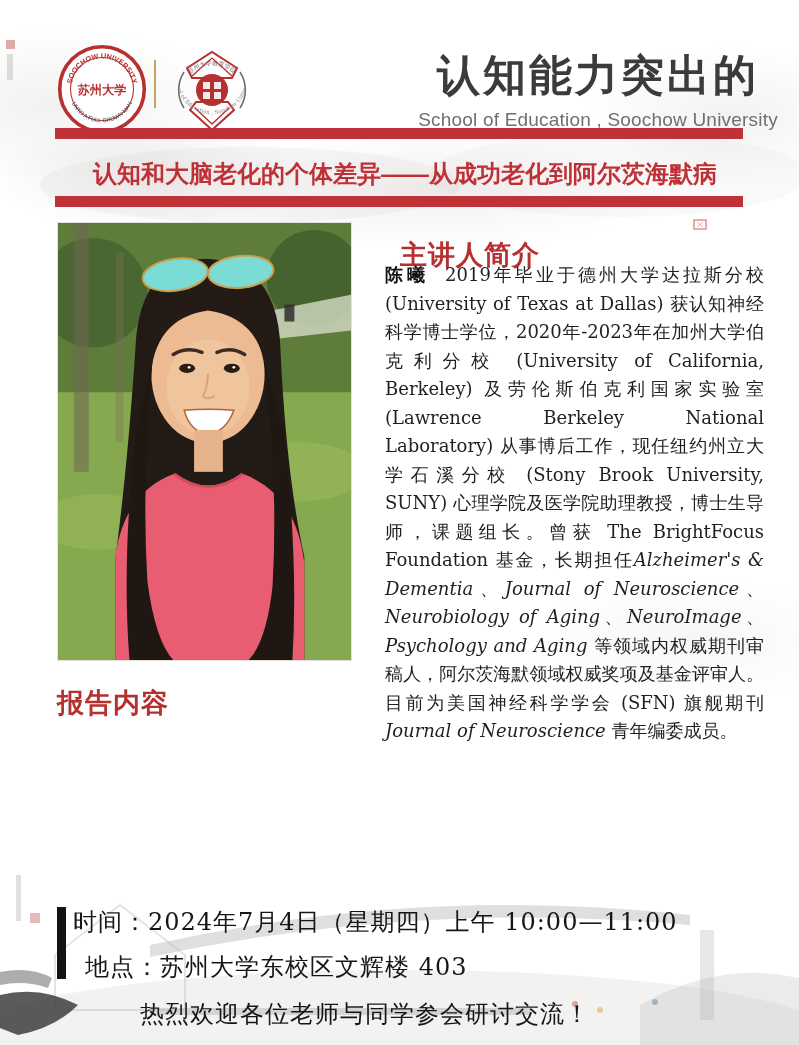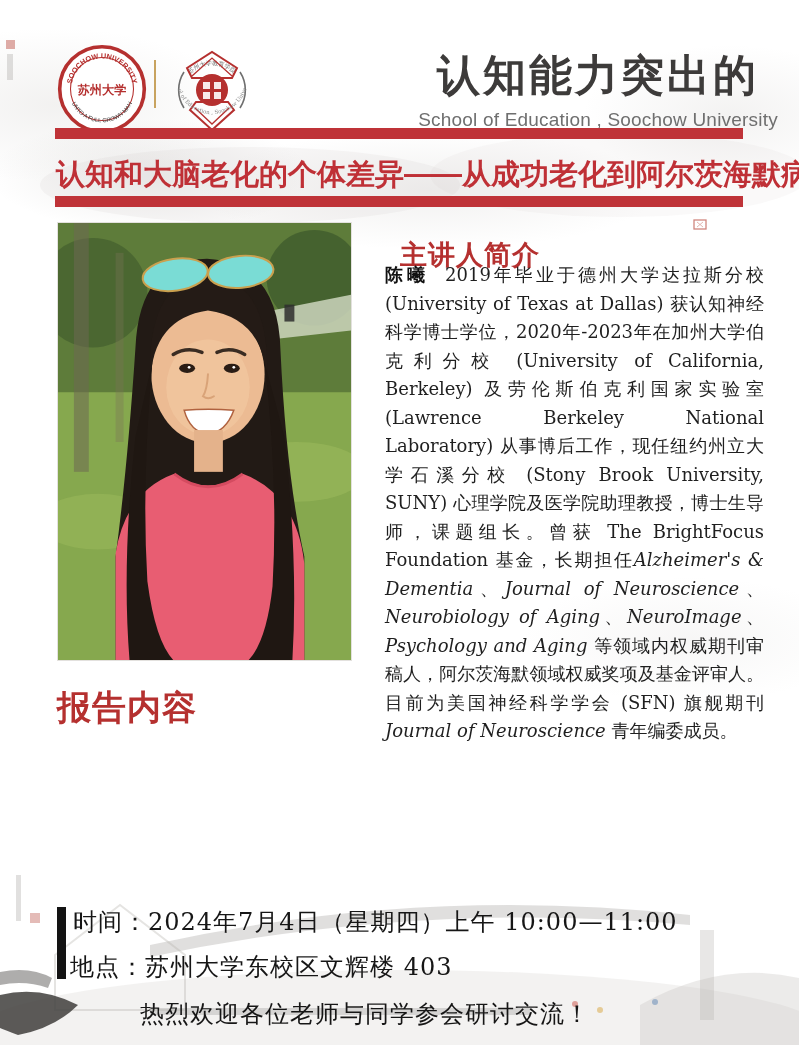--- a/index.html
+++ b/index.html
@@ -29,21 +29,21 @@
   }
   .subtitle{font-family:"Liberation Sans","DejaVu Sans",sans-serif;font-size:19px;color:#6f6f6f;margin-top:5px;letter-spacing:.2px;}
 
   
   .red-bar{position:absolute;left:55px;width:688px;height:11px;background:#bf3338;}
   .red-bar.top{top:128px;}
   .red-bar.bottom{top:196px;}
   .banner-title{
     position:absolute;left:50px;top:145px;width:698px;margin:6px;text-align:center;
     font-family:"Liberation Sans","DejaVu Sans",sans-serif;font-weight:700;
-    font-size:29px;line-height:46px;color:#bf3036;letter-spacing:0px;white-space:nowrap;
+    font-size:24px;line-height:46px;color:#bf3036;letter-spacing:0px;white-space:nowrap;
   }
 
   
   .photo{position:absolute;left:57px;top:222px;width:295px;height:439px;margin:0;border:1px solid #e3e1de;box-sizing:border-box;}
   .photo svg{display:block;width:100%;height:100%;}
   .speaker-heading{
     position:absolute;left:385px;top:222px;margin:15px;
     font-family:"Liberation Sans","DejaVu Sans",sans-serif;font-weight:700;
     font-size:27px;color:#b5302f;letter-spacing:1px;
   }
@@ -54,32 +54,32 @@
   .bio .name{
     font-family:"Liberation Sans","DejaVu Sans",sans-serif;font-weight:700;
     font-size:18px;color:#111;margin-right:16px;letter-spacing:1px;
   }
   .bio i{font-style:italic;}
 
   
   .report-heading{
     position:absolute;left:57px;top:685px;margin:0;
     font-family:"Liberation Sans","DejaVu Sans",sans-serif;font-weight:700;
-    font-size:34px;color:#b5302f;letter-spacing:1px;
+    font-size:27px;color:#b5302f;letter-spacing:1px;
   }
   .report-body{
     position:absolute;left:57px;top:726px;width:688px;margin:0;
     font-size:21px;line-height:30px;text-align:justify;text-indent:2em;color:#161616;
   }
 
   
   .black-bar{position:absolute;left:57px;top:907px;width:9px;height:72px;background:#131313;}
   .sched-line{position:absolute;margin:0;font-size:24px;color:#161616;white-space:nowrap;letter-spacing:1px;}
   .sched-time{left:73px;top:906px;}
-  .sched-loc{left:70px;top:951px;text-align:center;}
+  .sched-loc{left:85px;top:951px;text-align:center;}
   .sched-welcome{left:140px;top:998px;}
 </style>
 </head>
 <body>
 
 <div class="poster">
 
   <svg class="decor" viewBox="0 0 799 1045" xmlns="http://www.w3.org/2000/svg">
 
     <rect x="6" y="40" width="9" height="9" fill="#c4685f" opacity=".55"></rect>

